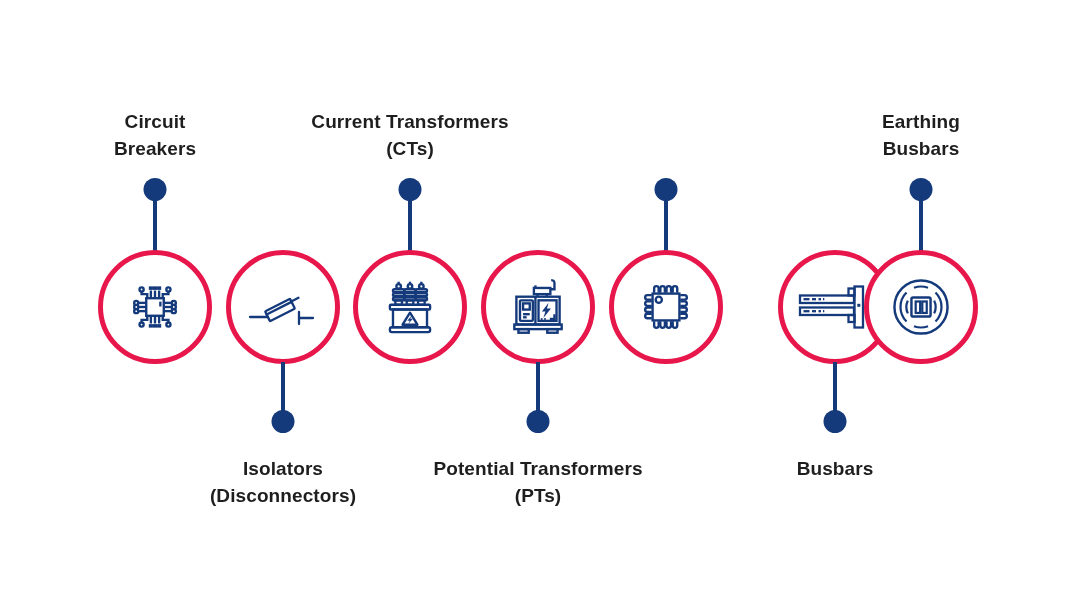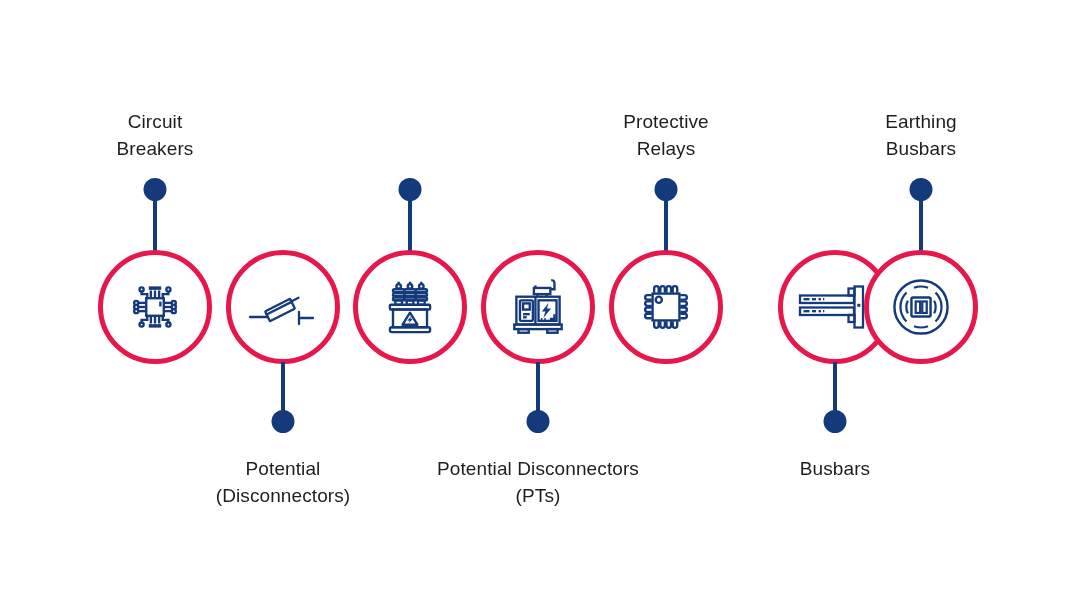--- a/index.html
+++ b/index.html
@@ -10,21 +10,21 @@
   }
   html,body{margin:0;padding:0;background:var(--bg);}
   #canvas{
     position:relative;width:1080px;height:607px;background:var(--bg);
     overflow:hidden;font-family:"Liberation Sans","DejaVu Sans",sans-serif;
   }
   .col{position:absolute;top:0;height:100%;width:128px;}
   .label{
     position:absolute;left:50%;transform:translateX(-50%);
     white-space:pre-line;text-align:center;width:max-content;
-    font-size:19px;line-height:27px;font-weight:normal;color:var(--ink);
+    font-size:19px;line-height:27px;font-weight:bold;color:var(--ink);
     letter-spacing:.1px;
   }
   .label-top{top:108px;}
   .label-bottom{top:455px;}
   .dot{
     position:absolute;left:50%;transform:translateX(-50%);
     width:23px;height:23px;border-radius:50%;background:var(--navy);
   }
   .dot-top{top:178px;}
   .dot-bottom{top:410px;}
@@ -110,25 +110,27 @@
             <path d="M19 30 H47"></path>
             <path d="M47 29.5 H55"></path>
           </g>
           <path d="M52 34 V46"></path>
           <path d="M52 40 H66"></path>
         </g>
       </svg>
     </div>
     <div class="vline line-bottom"></div>
     <div class="dot dot-bottom"></div>
-    <div class="label label-bottom">Potential
+    <div class="label label-bottom">Isolators
 (Disconnectors)</div>
   </div>
 
   <div class="col c2">
+    <div class="label label-top">Current Transformers
+(CTs)</div>
     <div class="dot dot-top"></div>
     <div class="vline line-top"></div>
     <div class="circle">
       <svg width="66" height="66" viewBox="0 0 64 64">
         <g class="ic" stroke-width="2.1">
 
           <g>
             <path d="M21 7.5 V9.5"></path>
               <circle cx="21" cy="12" r="2.2"></circle>
             <rect x="15.5" y="14.8" width="11" height="2.8" rx="1.4"></rect>
@@ -183,27 +185,25 @@
           <path d="M31.5 11.5 V9"></path>
           <path d="M46 12.8 H50 V7 Q50 3.5 46.8 4.2"></path>
         </g>
         <path class="icf" d="M44.3 25.8 L37.8 34.3 H41.2 L39.2 40.6 L46.6 31.4 H42.7 Z"></path>
         <circle class="icf" cx="37.6" cy="41.6" r="1"></circle>
         <circle class="icf" cx="40.8" cy="41.6" r="1"></circle>
       </svg>
     </div>
     <div class="vline line-bottom"></div>
     <div class="dot dot-bottom"></div>
-    <div class="label label-bottom">Potential Disconnectors
+    <div class="label label-bottom">Potential Transformers
 (PTs)</div>
   </div>
 
   <div class="col c4">
-    <div class="label label-top">Protective
-Relays</div>
     <div class="dot dot-top"></div>
     <div class="vline line-top"></div>
     <div class="circle">
       <svg width="66" height="66" viewBox="0 0 64 64">
         <g class="ic" stroke-width="2.2">
           <rect x="19" y="19" width="26" height="26"></rect>
           <circle cx="25" cy="25" r="3"></circle>
           <path d="M20.5 18.2 V14 Q20.5 11.8 22.7 11.8 Q24.9 11.8 24.9 14 V18.2"></path>
           <path d="M26.5 18.2 V14 Q26.5 11.8 28.7 11.8 Q30.9 11.8 30.9 14 V18.2"></path>
           <path d="M32.5 18.2 V14 Q32.5 11.8 34.7 11.8 Q36.9 11.8 36.9 14 V18.2"></path>

